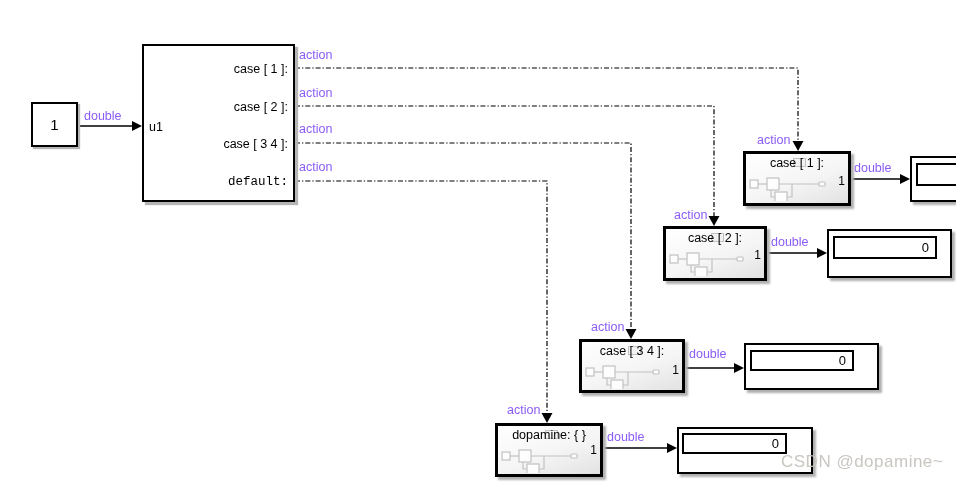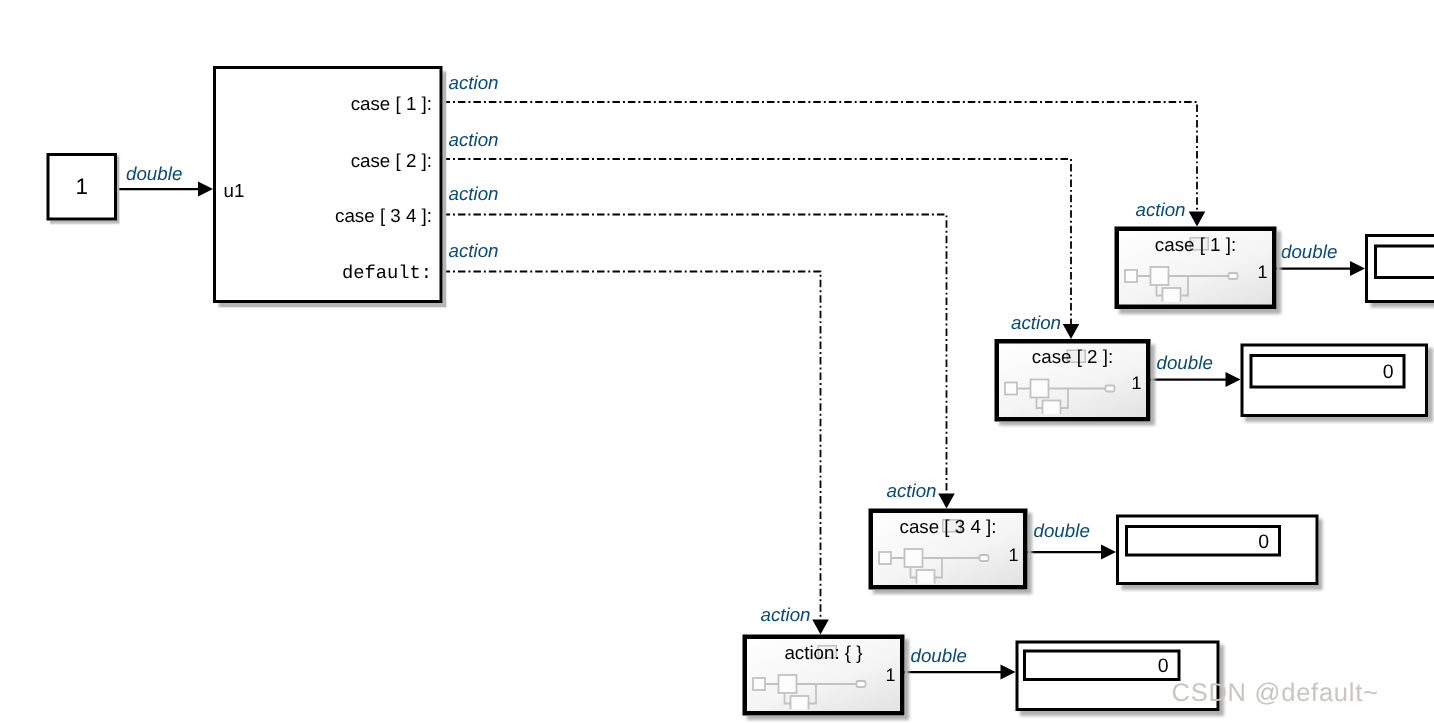--- a/index.html
+++ b/index.html
@@ -1,20 +1,20 @@
 <!DOCTYPE html>
 <html><head>
 <meta charset="utf-8">
 <style>
   html,body{margin:0;padding:0;background:#fff;}
   #canvas{
     position:relative;width:956px;height:482px;background:#ffffff;
     overflow:hidden;font-family:"Liberation Sans",sans-serif;color:#000;
   }
-  .lbl{position:absolute;font-size:12.5px;line-height:14px;white-space:nowrap;color:#0c4a6e;font-style:italic;}
+  .lbl{position:absolute;font-size:12.5px;line-height:14px;white-space:nowrap;color:#8b5cf6;}
   .block{position:absolute;box-sizing:border-box;background:#fff;}
   
   .constant{
     border:2px solid #000;box-shadow:2px 2px 1px #b5b5b5;
     text-align:center;font-size:15px;
   }
   
   .switchcase{
     border:2px solid #000;box-shadow:3px 3px 1px #b5b5b5;
   }
@@ -164,21 +164,21 @@
         <rect x="18" y="7" width="12" height="12"></rect>
         <rect x="26" y="21" width="12" height="10"></rect>
         <rect x="68" y="11" width="6" height="4" rx="1"></rect>
       </g>
     </svg>
     <span class="outnum" style="top:21px;">1</span>
   </div>
 
   <div class="block subsys" style="left:495px;top:423px;width:108px;height:54px;">
     <span class="ap-tag"></span>
-    <span class="title">action: { }</span>
+    <span class="title">dopamine: { }</span>
     <svg class="preview" width="92" height="30">
       <g stroke="#c2c2c2" stroke-width="1.2" fill="#fdfdfd">
         <line x1="9" y1="13" x2="18" y2="13"></line>
         <line x1="30" y1="13" x2="70" y2="13"></line>
         <polyline points="22,19 22,26 26,26" fill="none"></polyline>
         <polyline points="38,26 43,26 43,13" fill="none"></polyline>
         <rect x="1" y="9" width="8" height="8"></rect>
         <rect x="18" y="7" width="12" height="12"></rect>
         <rect x="26" y="21" width="12" height="10"></rect>
         <rect x="70" y="11" width="6" height="4" rx="1"></rect>
@@ -204,15 +204,15 @@
       <span>0</span>
     </div>
   </div>
 
   <div class="block display" style="left:677px;top:427px;width:136px;height:47px;">
     <div class="valbox" style="left:3px;top:4px;width:105px;height:21px;line-height:17px;padding-right:6px;">
       <span>0</span>
     </div>
   </div>
 
-  <div class="wm">CSDN @default~</div>
+  <div class="wm">CSDN @dopamine~</div>
 
 </div>
 
 </body></html>

